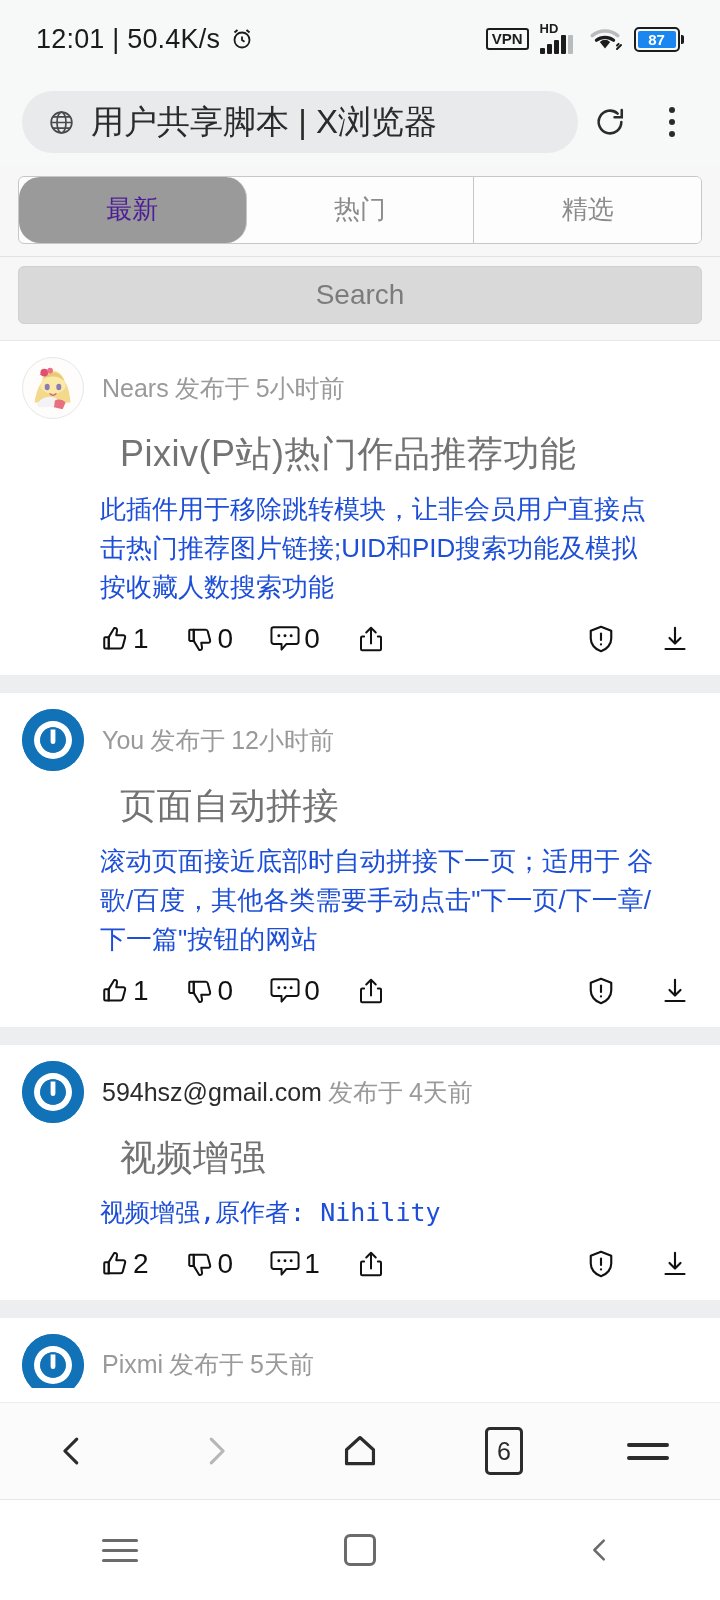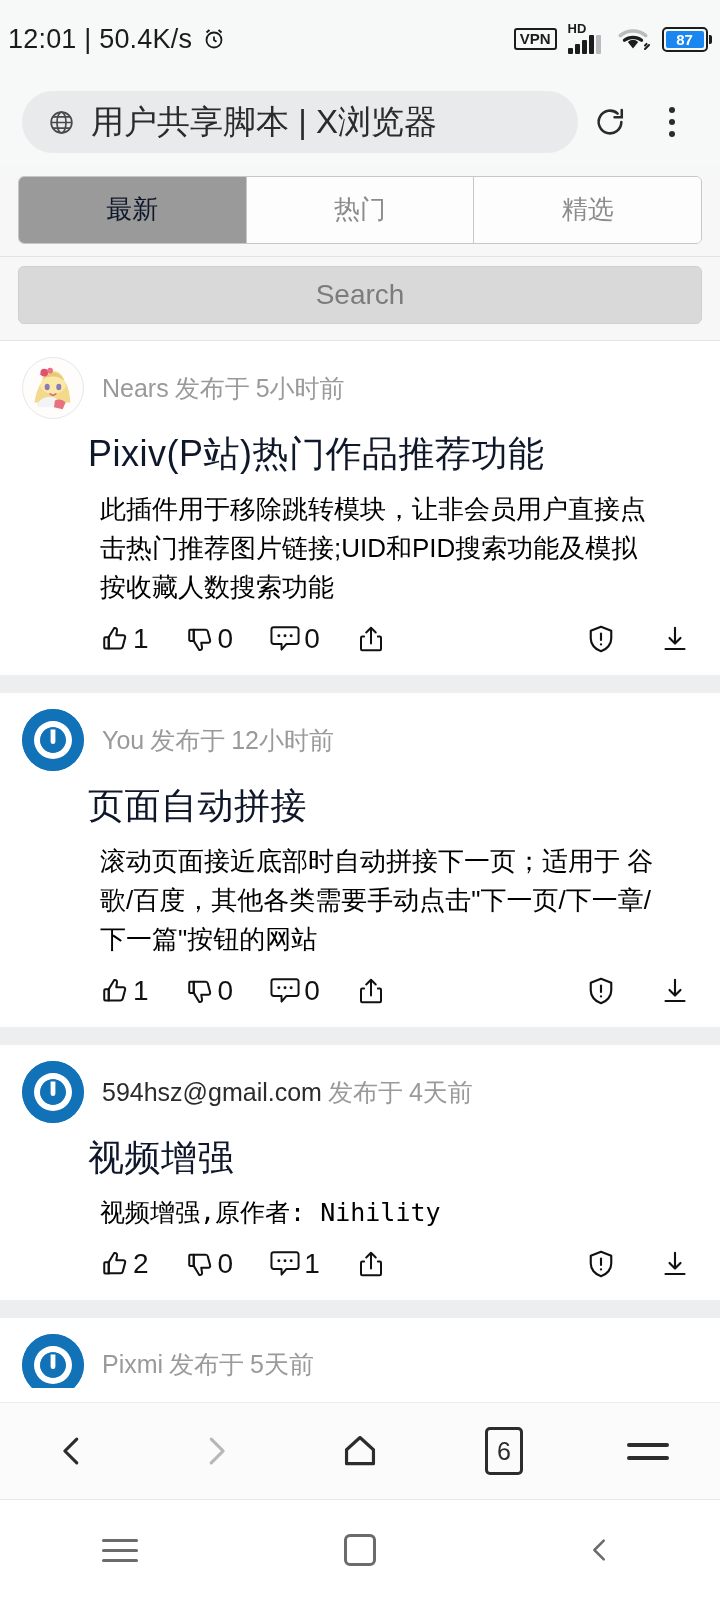--- a/index.html
+++ b/index.html
@@ -8,21 +8,21 @@
     font-family:"Liberation Sans","DejaVu Sans",sans-serif;
     background:#ffffff;
     overflow:hidden;
   }
   .phone { position:relative; width:720px; height:1600px; background:#ffffff; }
 
   
   .statusbar {
     height:78px; background:#f7f8f8;
     display:flex; align-items:center; justify-content:space-between;
-    padding:0 8px;
+    padding:0 36px;
   }
   .status-left { display:flex; align-items:center; gap:10px; }
   .status-clock { font-size:27px; color:#1b1b1b; letter-spacing:.2px; }
   .alarm-ico { width:24px; height:24px; }
   .status-right { display:flex; align-items:center; gap:11px; }
   .vpn-box {
     border:2.5px solid #1c1c1c; border-radius:3px;
     font-size:15px; font-weight:bold; color:#1c1c1c;
     padding:1px 4px 2px; line-height:1;
   }
@@ -71,21 +71,21 @@
   .tabs {
     display:flex; border:1px solid #c6c7c9; border-radius:6px; overflow:hidden;
     background:#fdfdfd;
   }
   .tab {
     flex:1; text-align:center; padding:15px 0 16px;
     font-size:26px; color:#8b8b8b; background:#fdfdfd;
     border-right:1px solid #c6c7c9;
   }
   .tab:last-child { border-right:none; }
-  .tab.active { background:#9a9a9a; color:#0f172a; }
+  .tab.active { background:#9a9a9a; color:#4c1d95;border-radius:21px; }
 
   .searchwrap { background:#f7f7f7; padding:9px 18px 16px; border-bottom:1px solid #e6e6e6; }
   .searchbox {
     width:100%; height:58px; background:#d9d9d9; border:1px solid #d0d0d0;
     border-radius:6px; text-align:center; font-size:28px; color:#7c7c7c;
     font-family:"Liberation Sans",sans-serif; outline:none;
   }
   .searchbox::placeholder { color:#7c7c7c; opacity:1; }
 
   
@@ -99,25 +99,25 @@
   }
   .avatar.default { background:#1272b8; }
   .avatar.art { background:#fdfdfd; border:1px solid #e7e7e7; }
   .meta { display:flex; align-items:baseline; gap:6px; font-size:25px; }
   .meta .uname { color:#9a9a9a; }
   .meta .uname.dark { color:#2b2b2b; }
   .meta .when-lbl { color:#9a9a9a; }
   .meta .when { color:#9a9a9a; }
 
   .card-title {
-    margin:12px 0 0 66px; font-size:36px; color:#0f172a; line-height:1.25;
+    margin:12px 0 0 98px; font-size:36px; color:#737373; line-height:1.25;
     letter-spacing:.5px;
   }
   .card-desc {
-    margin:14px 0 0 78px; font-size:26px; line-height:1.5; color:#000000;
+    margin:14px 0 0 78px; font-size:26px; line-height:1.5; color:#1d4ed8;
     max-width:560px;
   }
   .card-desc.mono { font-family:"DejaVu Sans Mono","Liberation Mono",monospace; font-size:25px; }
 
   .actions {
     margin:16px 0 0 78px; display:flex; align-items:center; gap:36px;
     padding-bottom:14px;
   }
   .act { display:flex; align-items:center; gap:3px; font-size:28px; color:#111; }
   .act svg { display:block; }

